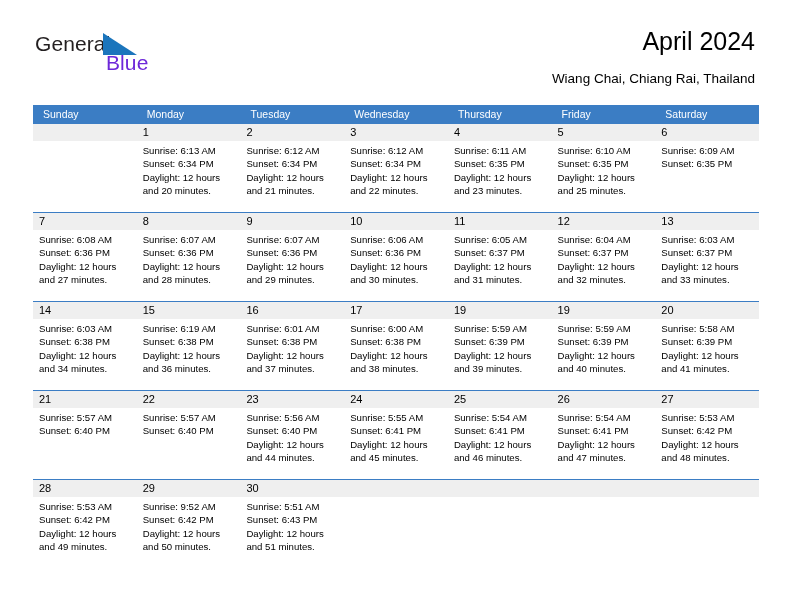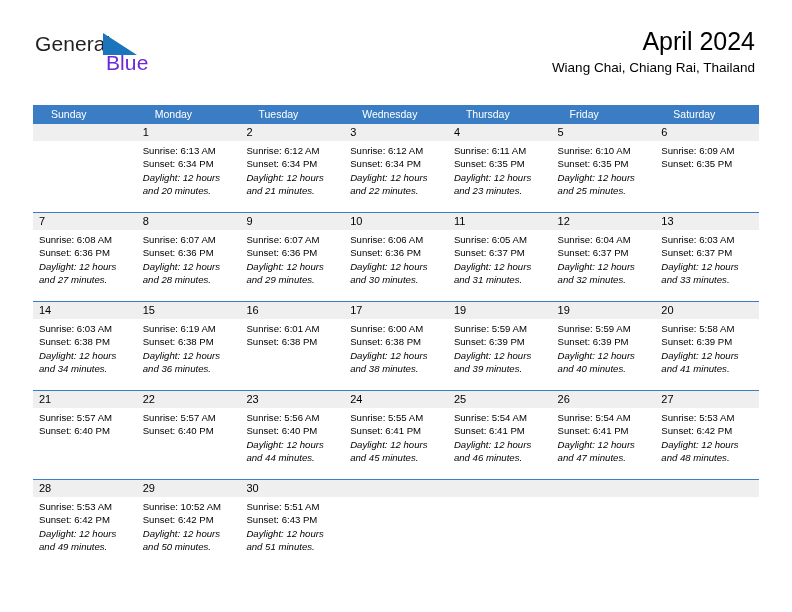--- a/index.html
+++ b/index.html
@@ -69,21 +69,21 @@
     top: 0;
     text-align: right;
   }
   .cal-title {
     font-size: 25px;
     color: #000000;
     line-height: 30px;
     white-space: nowrap;
   }
   .cal-subtitle {
-    margin-top: 3px;
+    margin-top: 14px;
     font-size: 13.5px;
     color: #000000;
     line-height: 17px;
     white-space: nowrap;
   }
 
   
   .calendar {
     position: absolute;
     left: 33px;
@@ -94,21 +94,21 @@
     display: flex;
     width: 100%;
     background: #3b7dc4;
     height: 19px;
   }
   .weekhead .wh {
     flex: 1 1 0;
     color: #ffffff;
     font-size: 10.5px;
     line-height: 19px;
-    padding-left: 18px;
+    padding-left: 10px;
     box-sizing: border-box;
     white-space: nowrap;
     overflow: hidden;
   }
 
   .week {
     width: 100%;
     border-top: 1.5px solid #3b7dc4;
   }
   .week:first-of-type {
@@ -139,21 +139,21 @@
   }
   .details {
     padding: 3px 6px 8px 6px;
     font-size: 9.6px;
     line-height: 13.4px;
     color: #000000;
     box-sizing: border-box;
     min-height: 71px;
   }
   .details div { white-space: nowrap; }
-  .details .daylight { white-space: normal; font-style: italic; }
+  .details .daylight { white-space: normal; }
 </style>
 </head>
 <body>
 
 <div class="page">
 
   <div class="topbar">
 
     <div class="brand">
       <span class="brand-general">General</span>
@@ -320,20 +320,21 @@
                 <div>Sunrise: 6:19 AM</div>
                 <div>Sunset: 6:38 PM</div>
                 <div class="daylight">Daylight: 12 hours and 36 minutes.</div>
               </div>
             </div>
             <div class="cell">
               <div class="daynum">16</div>
               <div class="details">
                 <div>Sunrise: 6:01 AM</div>
                 <div>Sunset: 6:38 PM</div>
+                <div class="daylight">Daylight: 12 hours and 37 minutes.</div>
               </div>
             </div>
             <div class="cell">
               <div class="daynum">17</div>
               <div class="details">
                 <div>Sunrise: 6:00 AM</div>
                 <div>Sunset: 6:38 PM</div>
                 <div class="daylight">Daylight: 12 hours and 38 minutes.</div>
               </div>
             </div>
@@ -427,21 +428,21 @@
               <div class="daynum">28</div>
               <div class="details">
                 <div>Sunrise: 5:53 AM</div>
                 <div>Sunset: 6:42 PM</div>
                 <div class="daylight">Daylight: 12 hours and 49 minutes.</div>
               </div>
             </div>
             <div class="cell">
               <div class="daynum">29</div>
               <div class="details">
-                <div>Sunrise: 10:52 AM</div>
+                <div>Sunrise: 9:52 AM</div>
                 <div>Sunset: 6:42 PM</div>
                 <div class="daylight">Daylight: 12 hours and 50 minutes.</div>
               </div>
             </div>
             <div class="cell">
               <div class="daynum">30</div>
               <div class="details">
                 <div>Sunrise: 5:51 AM</div>
                 <div>Sunset: 6:43 PM</div>
                 <div class="daylight">Daylight: 12 hours and 51 minutes.</div>

